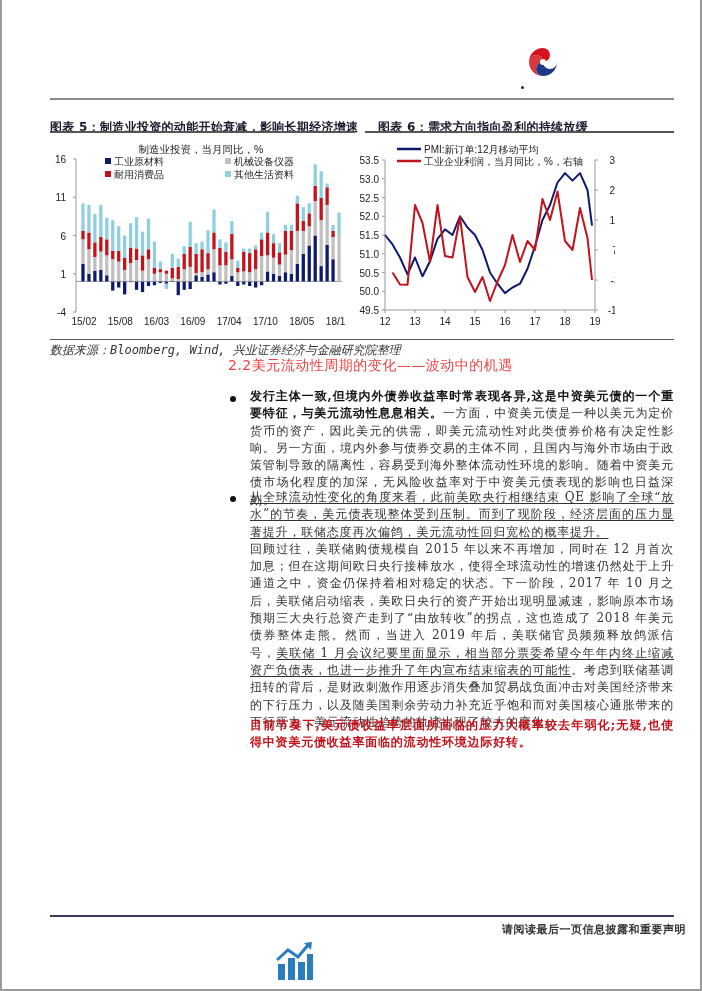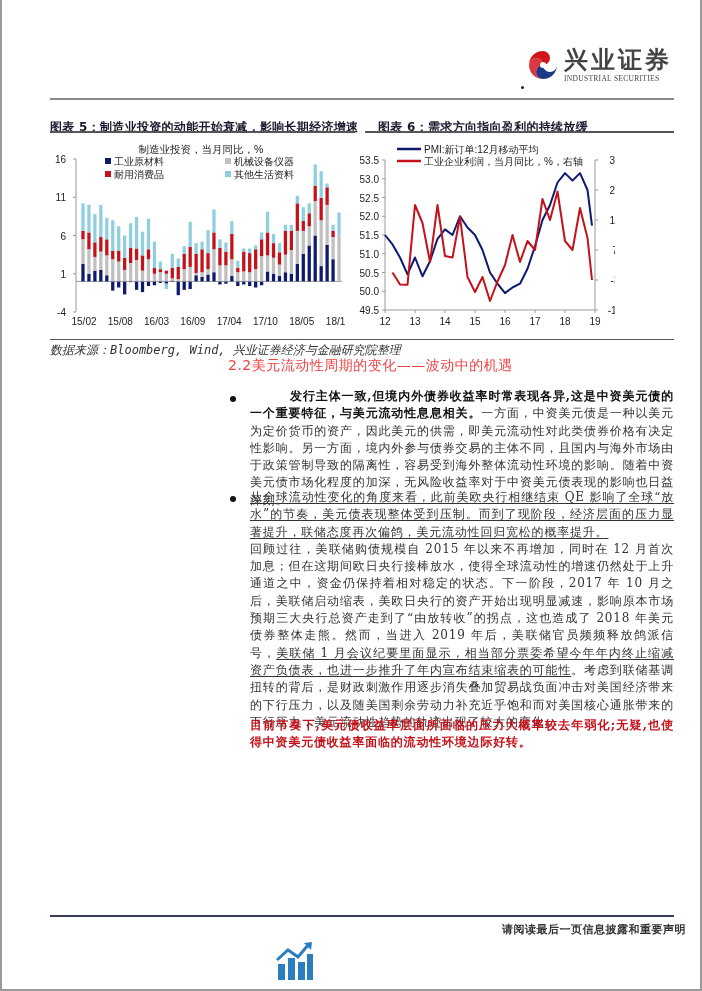--- a/index.html
+++ b/index.html
@@ -22,21 +22,21 @@
 
   .chart { position:absolute; }
   .chart svg { display:block; }
   .src { position:absolute; left:50px; top:342px; font-size:12px; color:#333; font-family:"DejaVu Sans Mono",monospace;font-style:italic; }
   .src-rule { position:absolute; left:50px; top:339px; width:624px; height:1px; background:#555; }
 
   .section-title { position:absolute; left:228px; top:357px; font-size:14px; color:#ef4444; font-family:"DejaVu Sans",sans-serif; letter-spacing:0.5px; }
 
   .para { position:absolute; left:250px; width:424px; font-size:12px; line-height:17.3px; color:#333; text-align:justify; letter-spacing:0.8px; }
   .bullet { position:absolute; left:230px; width:6px; height:6px; background:#111; border-radius:50%; }
-  .bold { font-weight:bold; color:#111;margin-left:40px; }
+  .bold { font-weight:bold; color:#111; }
   .ul { text-decoration:underline; text-underline-offset:2px; }
   .red { color:#c4121a; font-weight:bold; }
 
   .footer-rule { position:absolute; left:50px; top:915px; width:624px; height:2px; background:#3a3d5c; }
   .footer-note { position:absolute; right:16px; top:922px; font-size:11px; font-weight:bold; color:#333; font-family:"DejaVu Sans",sans-serif; letter-spacing:0.5px; }
   .wm { position:absolute; left:276px; top:940px; display:flex; align-items:center; }
   .wm-mark { width:38px; height:40px; margin-right:6px; }
   .wm-cn { font-family:"DejaVu Sans",sans-serif; font-size:22px; color:#2a7dbf; letter-spacing:1px; line-height:24px; }
   .wm-en { font-family:"DejaVu Sans",sans-serif; font-size:14px; color:#2a7dbf; letter-spacing:0.5px; line-height:16px; }
 </style>
@@ -49,24 +49,20 @@
 
 <div class="dot"></div>
 <div class="logo">
   <svg class="logo-mark" viewBox="0 0 30 30">
     <circle cx="15" cy="15" r="14" fill="#fff"></circle>
     <path d="M15 1 A14 14 0 0 0 1 15 A7 7 0 0 1 15 15 A7 7 0 0 0 15 1 Z" fill="#d4141c"></path>
     <path d="M15 29 A14 14 0 0 0 29 15 A7 7 0 0 1 15 15 A7 7 0 0 0 15 29 Z" fill="#1d3a8a"></path>
     <path d="M1 15 A14 14 0 0 0 15 29 A7 7 0 0 1 15 15 A7 7 0 0 0 1 15Z" fill="#d4141c" opacity="0.85"></path>
     <circle cx="15" cy="15" r="3" fill="#fff"></circle>
   </svg>
-  <div class="logo-text">
-    <span class="logo-cn">兴业证券</span>
-    <span class="logo-en">INDUSTRIAL SECURITIES</span>
-  </div>
 </div>
 <div class="header-rule"></div>
 
 <div class="fig-title" style="left:50px;">图表 5：制造业投资的动能开始衰减，影响长期经济增速</div>
 <div class="fig-rule" style="left:50px; width:305px;"></div>
 <div class="fig-title" style="left:378px;">图表 6：需求方向指向盈利的持续放缓</div>
 <div class="fig-rule" style="left:365px; width:309px;"></div>
 
 <div class="chart" id="chart5" style="left:50px; top:140px;">
     <svg width="295" height="190">

